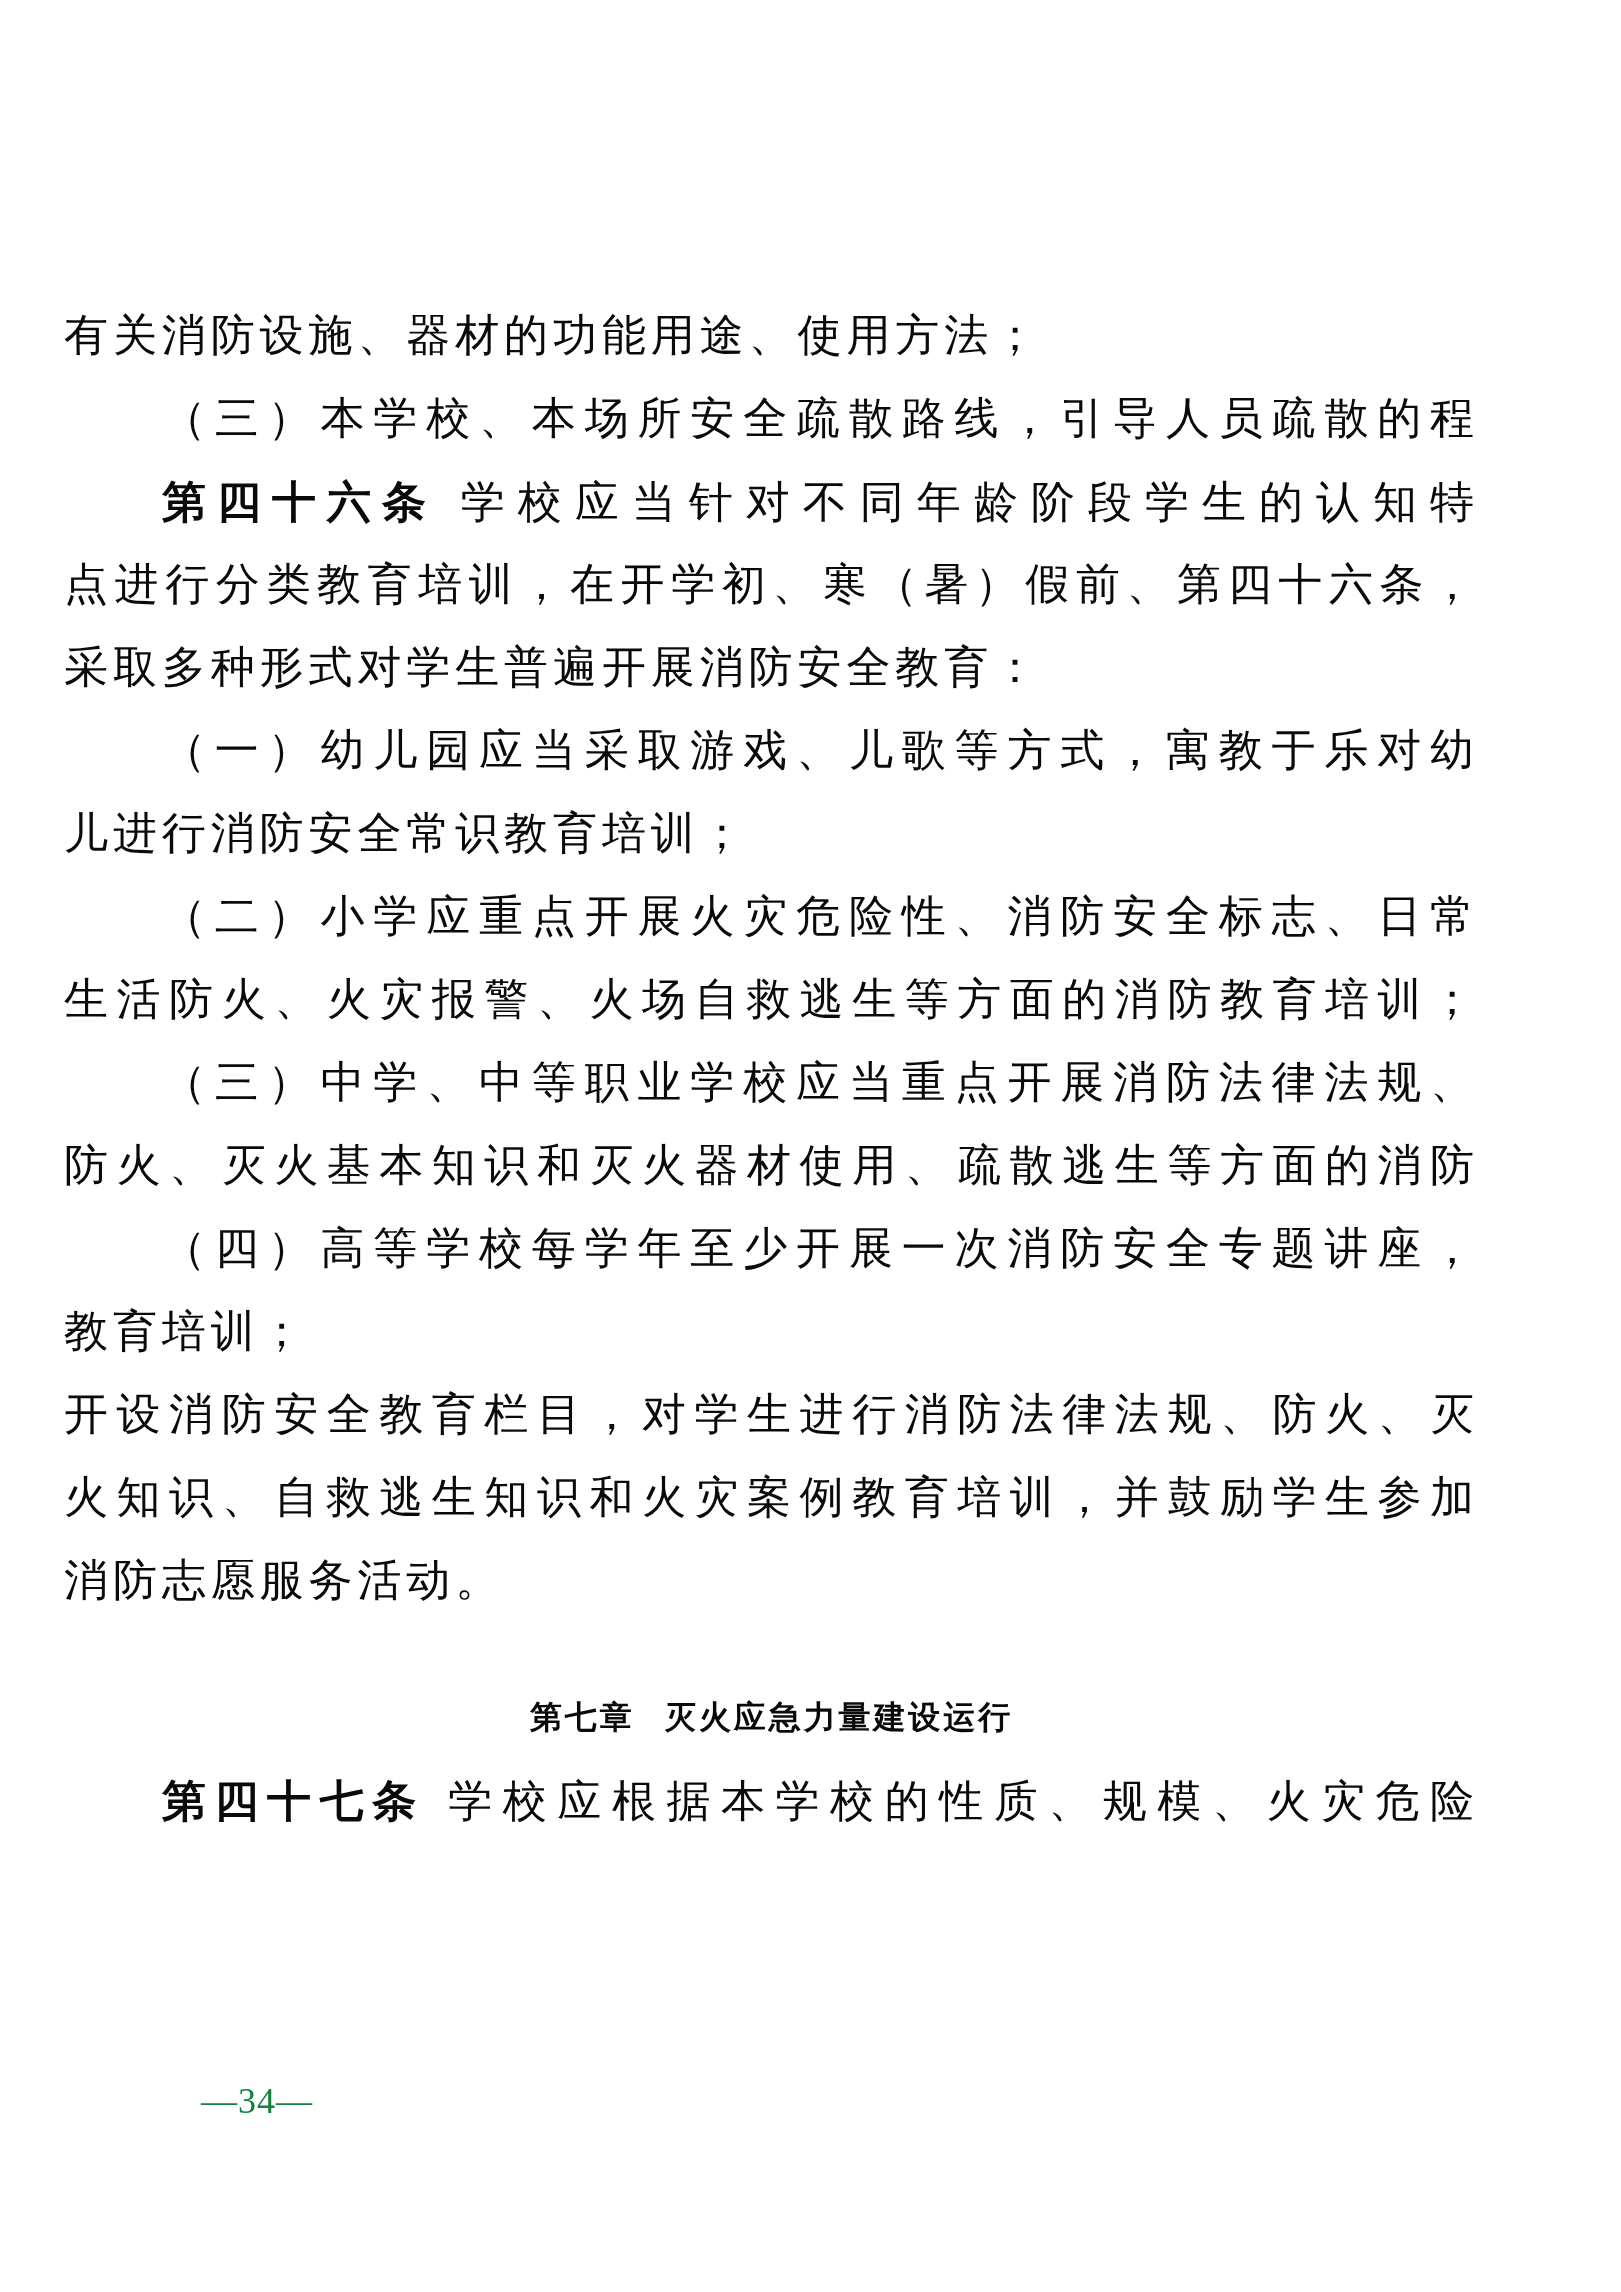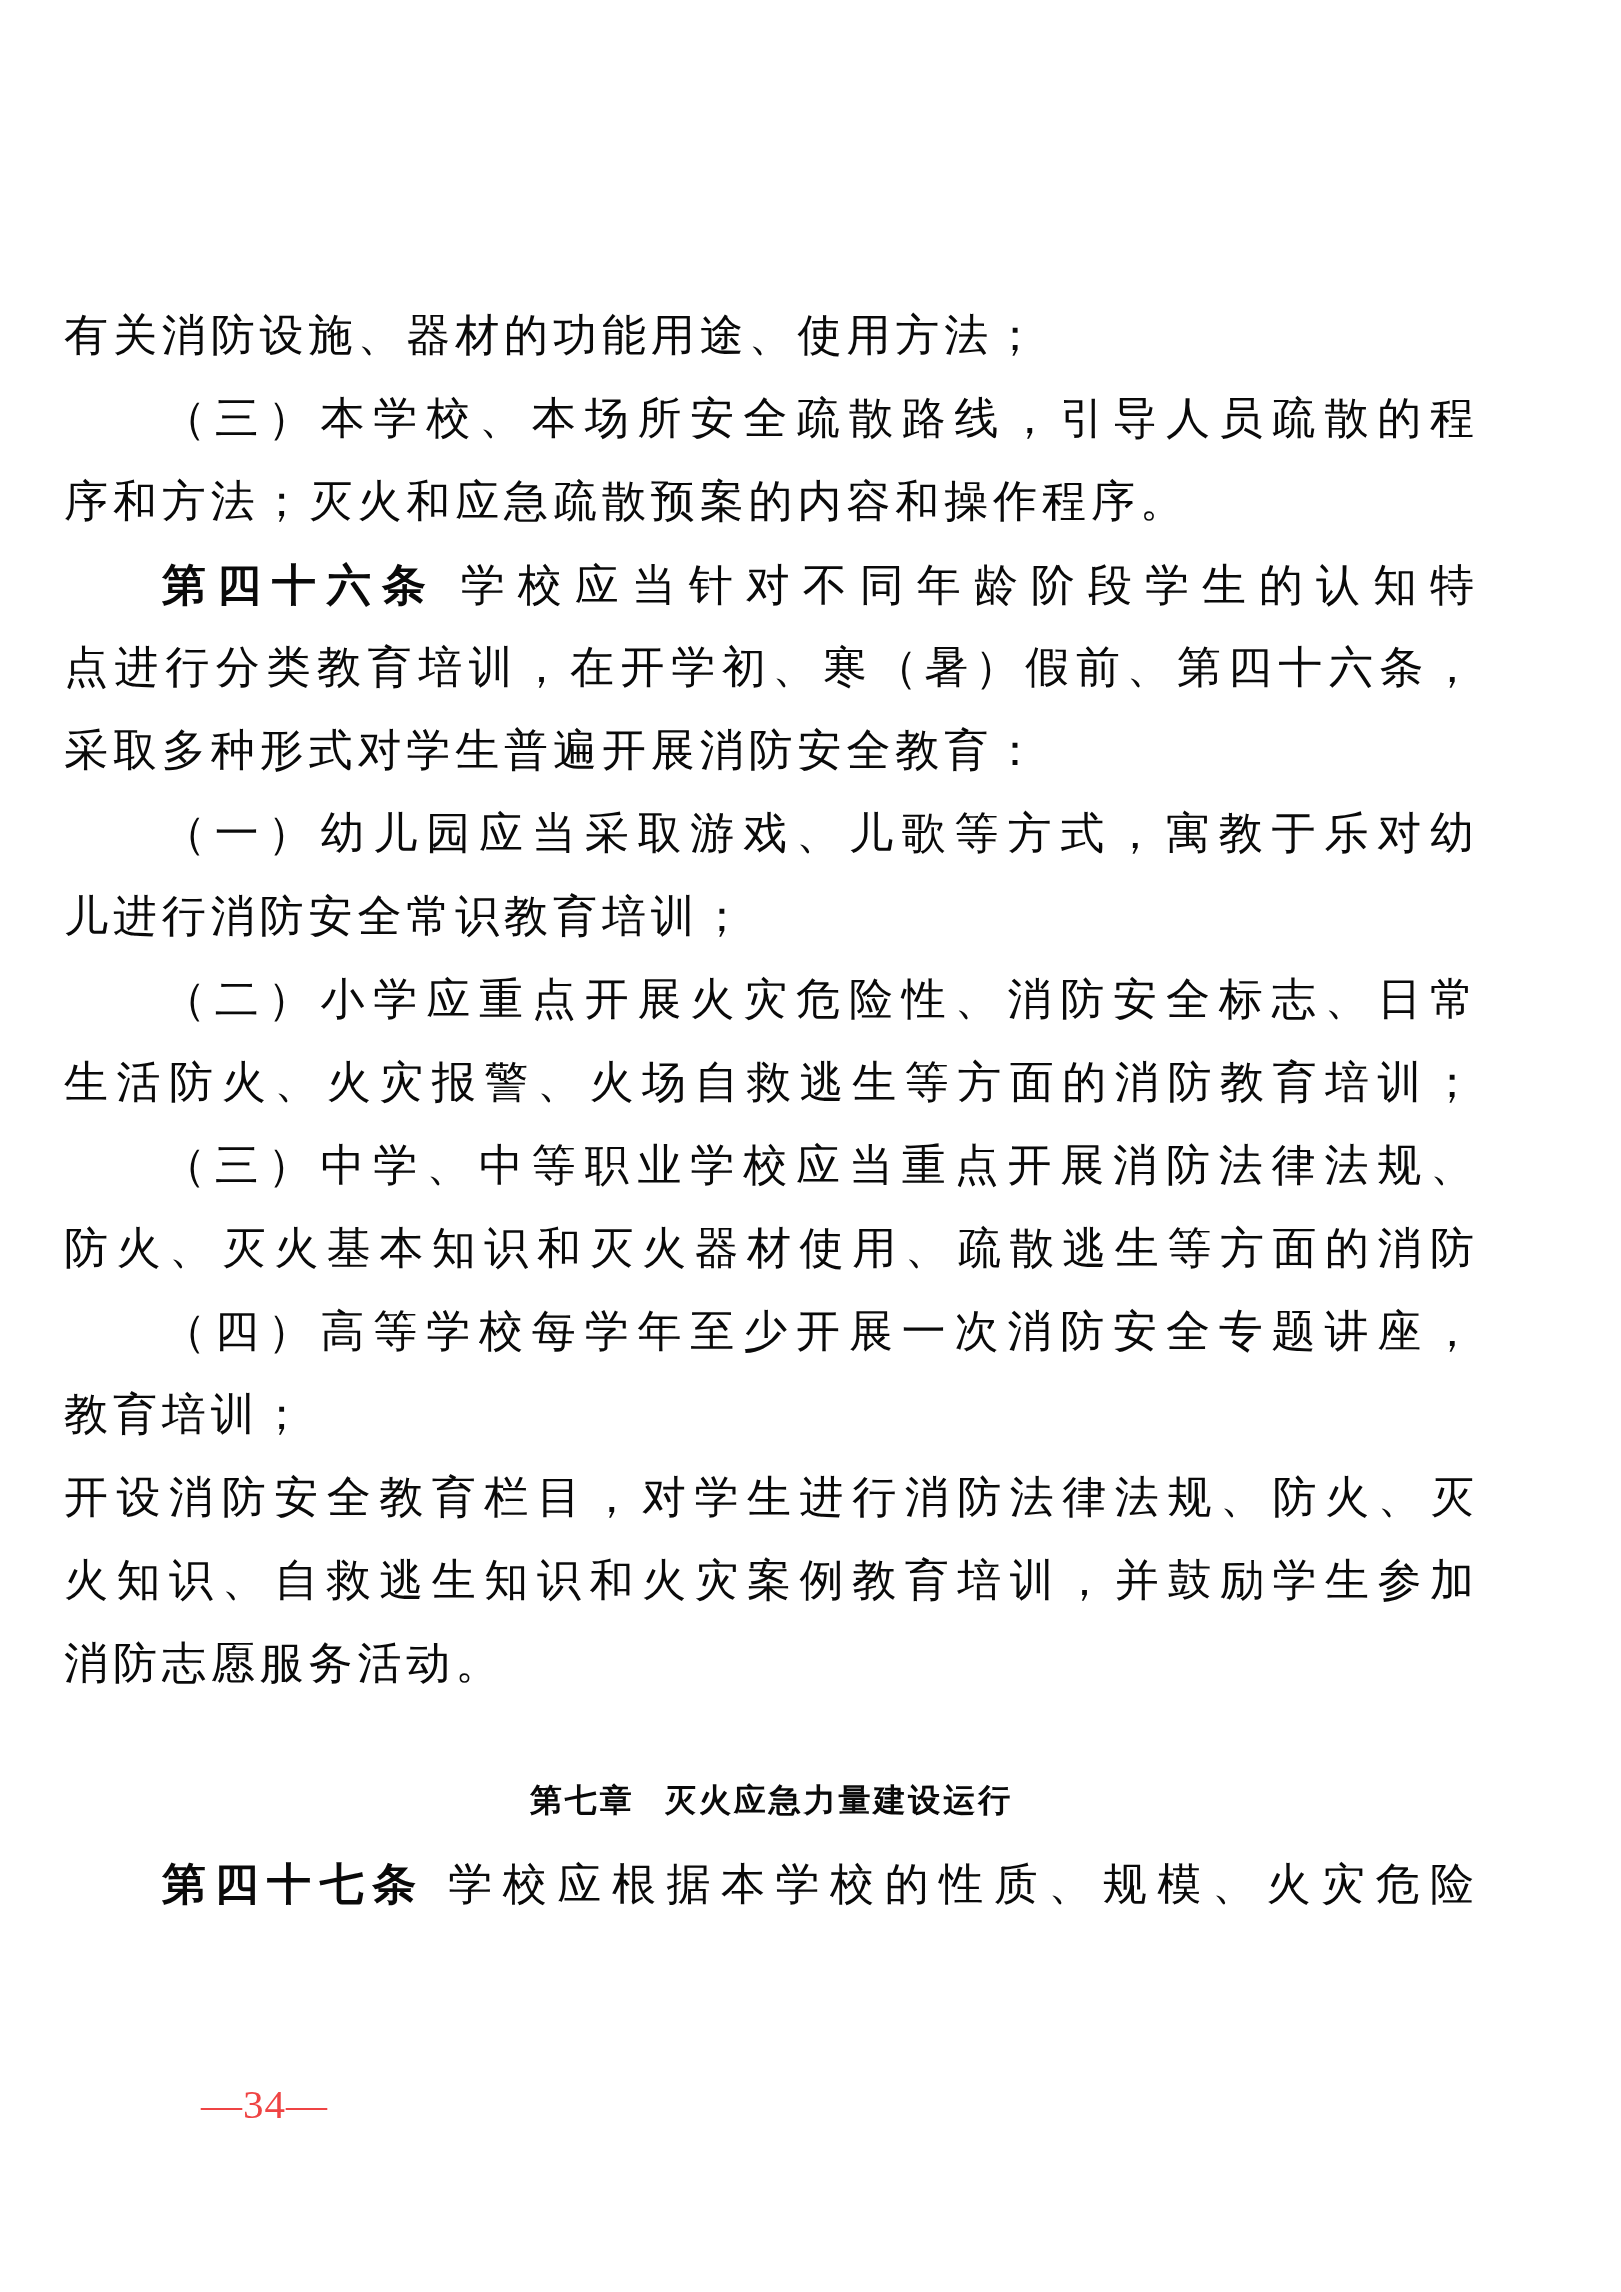--- a/index.html
+++ b/index.html
@@ -44,35 +44,34 @@
     font-weight: 700;
     font-size: 32px;
     letter-spacing: 2.9px;
     word-spacing: 17.6px;
   }
   .page-number {
     position: absolute;
     left: 201px;
     top: 2080px;
     font-family: "Liberation Serif", "DejaVu Serif", serif;
-    font-size: 41px;
+    font-size: 36px;
     letter-spacing: 1px;
-    color: #ef4444;
+    color: #15803d;
   }
 </style>
 </head>
 <body>
 
 <div class="page">
 
   <div class="line">有关消防设施、器材的功能用途、使用方法；</div>
 
   <div class="line j ind">（三）本学校、本场所安全疏散路线，引导人员疏散的程</div>
 
-  <div class="line">序和方法；灭火和应急疏散预案的内容和操作程序。</div>
 
   <div class="line j ind">
     <span class="art">第四十六条</span><span>学校应当针对不同年龄阶段学生的认知特</span>
   </div>
 
   <div class="line j">点进行分类教育培训，在开学初、寒（暑）假前、第四十六条，</div>
 
   <div class="line">采取多种形式对学生普遍开展消防安全教育：</div>
 
   <div class="line j ind">（一）幼儿园应当采取游戏、儿歌等方式，寓教于乐对幼</div>

